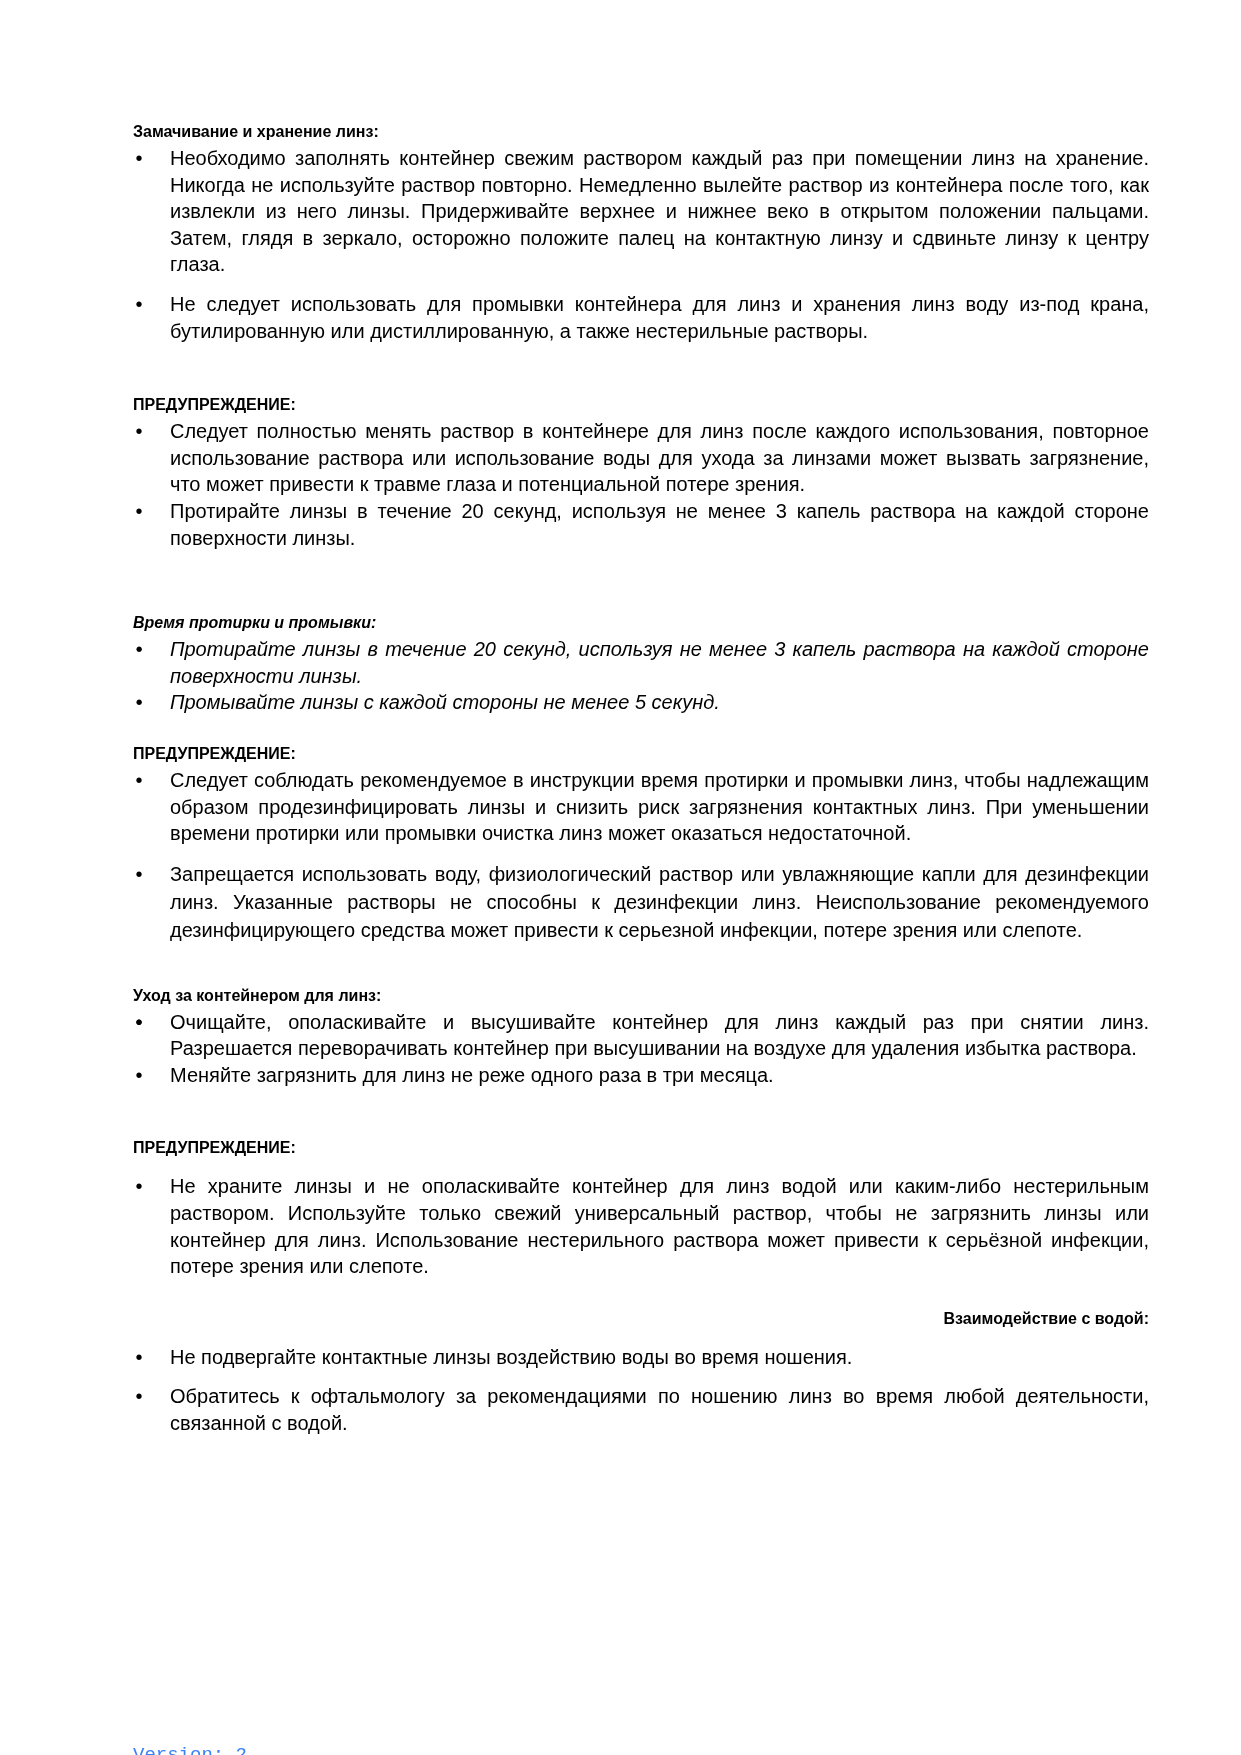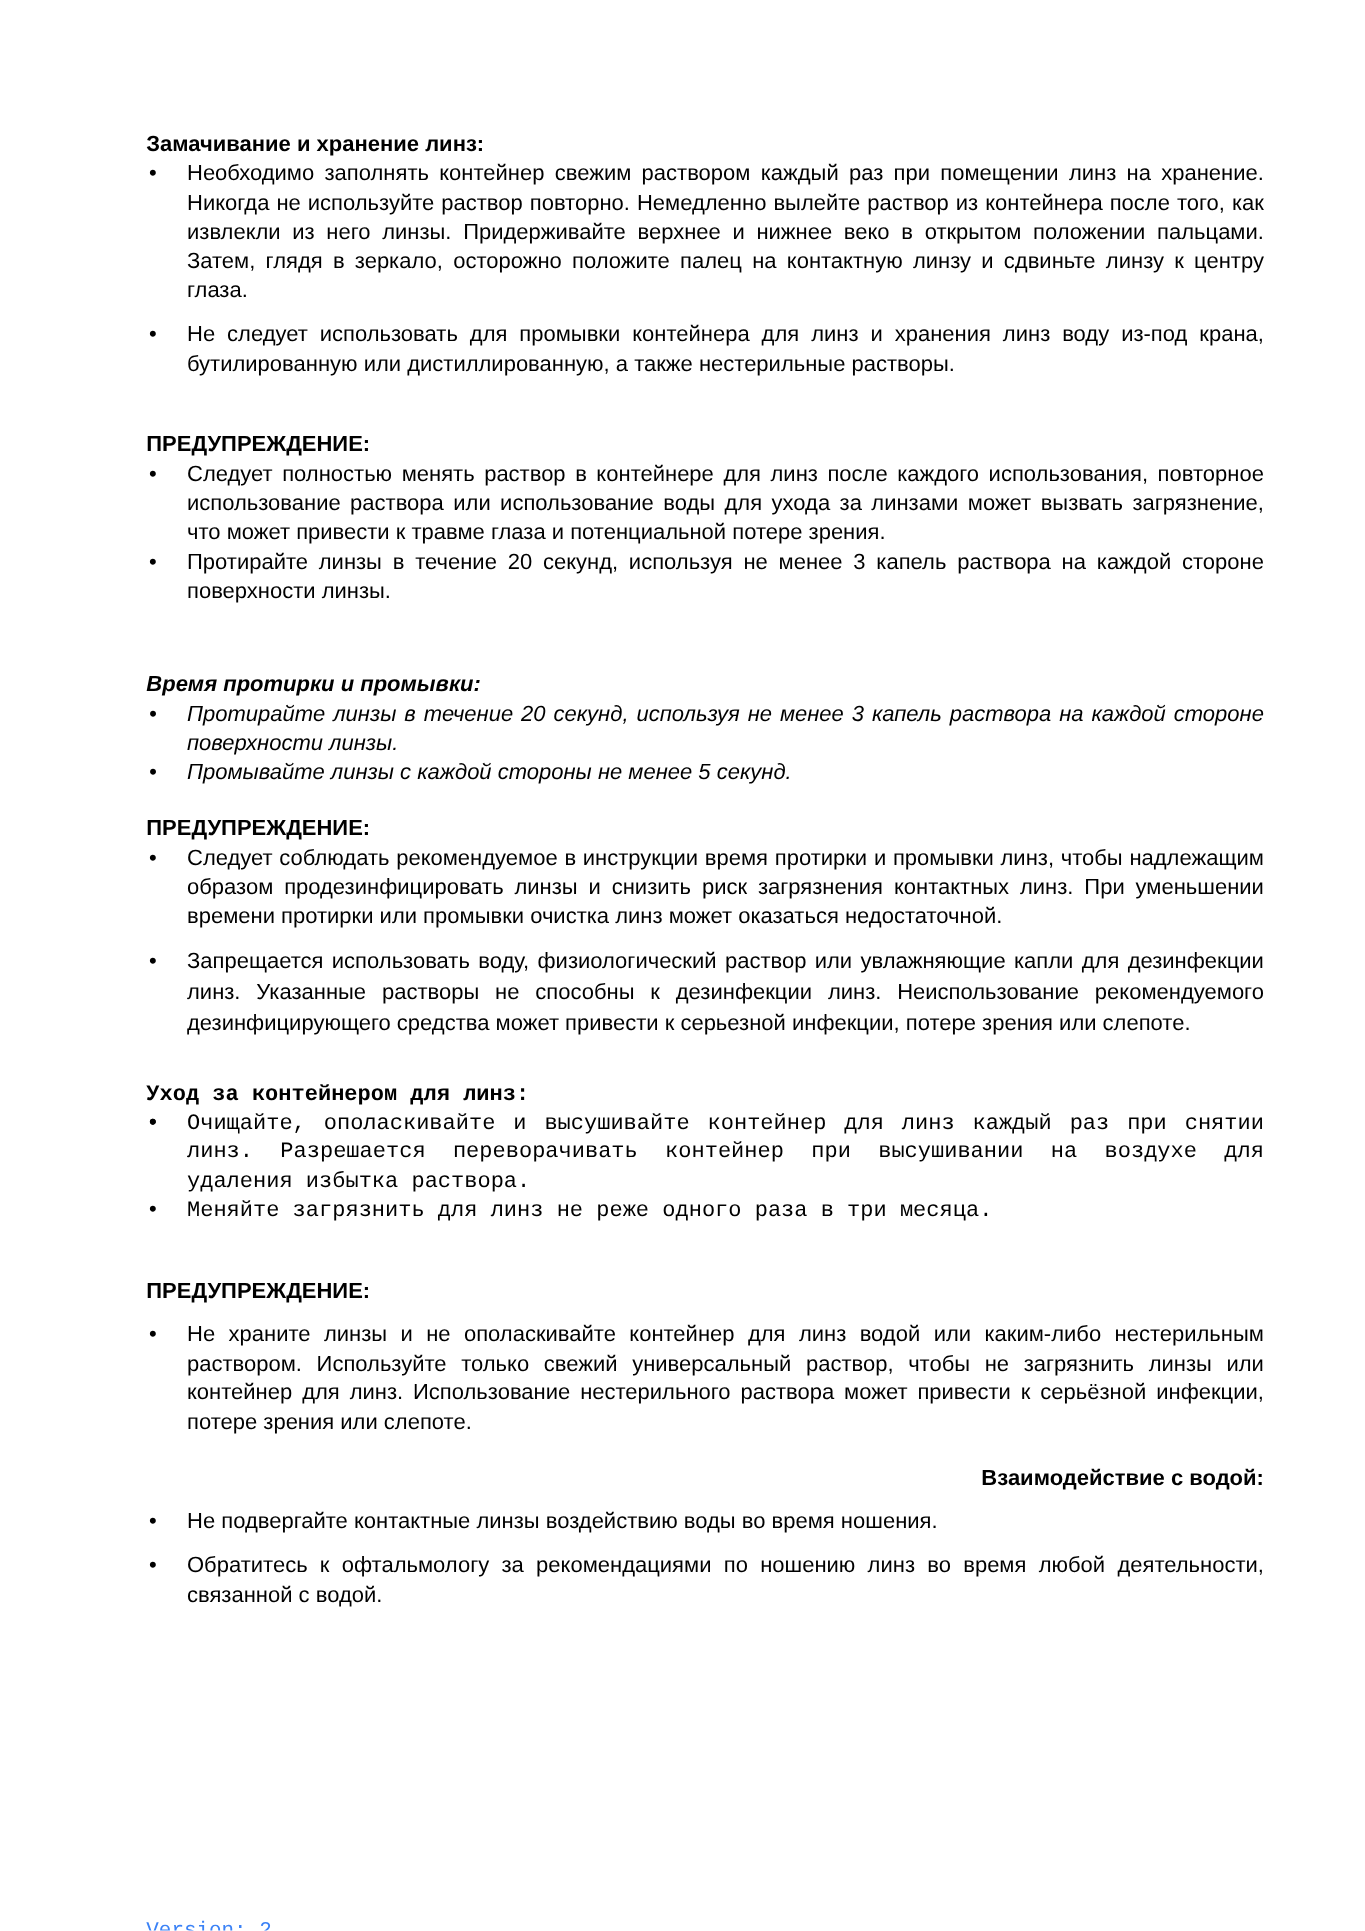--- a/index.html
+++ b/index.html
@@ -16,21 +16,21 @@
       font-family: "Liberation Sans", sans-serif;
     }
     .page {
       position: absolute;
       left: 133px;
       top: 118px;
       width: 1016px;
     }
     .section-heading {
       font-weight: bold;
-      font-size: 20px;
+      font-size: 16px;
       line-height: 27px;
       margin: 0;
     }
     ul.bullets {
       list-style: none;
       margin: 0;
       padding: 0;
     }
     ul.bullets li {
       position: relative;
@@ -86,21 +86,21 @@
   </section>
 
   <section style="margin-top:24px;">
     <h2 class="section-heading">ПРЕДУПРЕЖДЕНИЕ:</h2>
     <ul class="bullets">
       <li><span class="bullet">•</span><span>Следует соблюдать рекомендуемое в инструкции время протирки и промывки линз, чтобы надлежащим образом продезинфицировать линзы и снизить риск загрязнения контактных линз. При уменьшении времени протирки или промывки очистка линз может оказаться недостаточной.</span></li>
       <li class="gap-item" style="line-height:28px;"><span class="bullet">•</span><span>Запрещается использовать воду, физиологический раствор или увлажняющие капли для дезинфекции линз. Указанные растворы не способны к дезинфекции линз. Неиспользование рекомендуемого дезинфицирующего средства может привести к серьезной инфекции, потере зрения или слепоте.</span></li>
     </ul>
   </section>
 
-  <section style="margin-top:38px;font-family:Liberation Mono, monospace;">
+  <section style="margin-top:38px;">
     <h2 class="section-heading">Уход за контейнером для линз:</h2>
     <ul class="bullets">
       <li><span class="bullet">•</span></li>
       <li><span class="bullet">•</span><span>Очищайте, ополаскивайте и высушивайте контейнер для линз каждый раз при снятии линз. Разрешается переворачивать контейнер при высушивании на воздухе для удаления избытка раствора.</span></li>
       <li><span class="bullet">•</span><span>Меняйте загрязнить для линз не реже одного раза в три месяца.</span></li>
     </ul>
   </section>
 
   <section style="margin-top:46px;">
     <h2 class="section-heading" style="margin-bottom:12px;">ПРЕДУПРЕЖДЕНИЕ:</h2>

